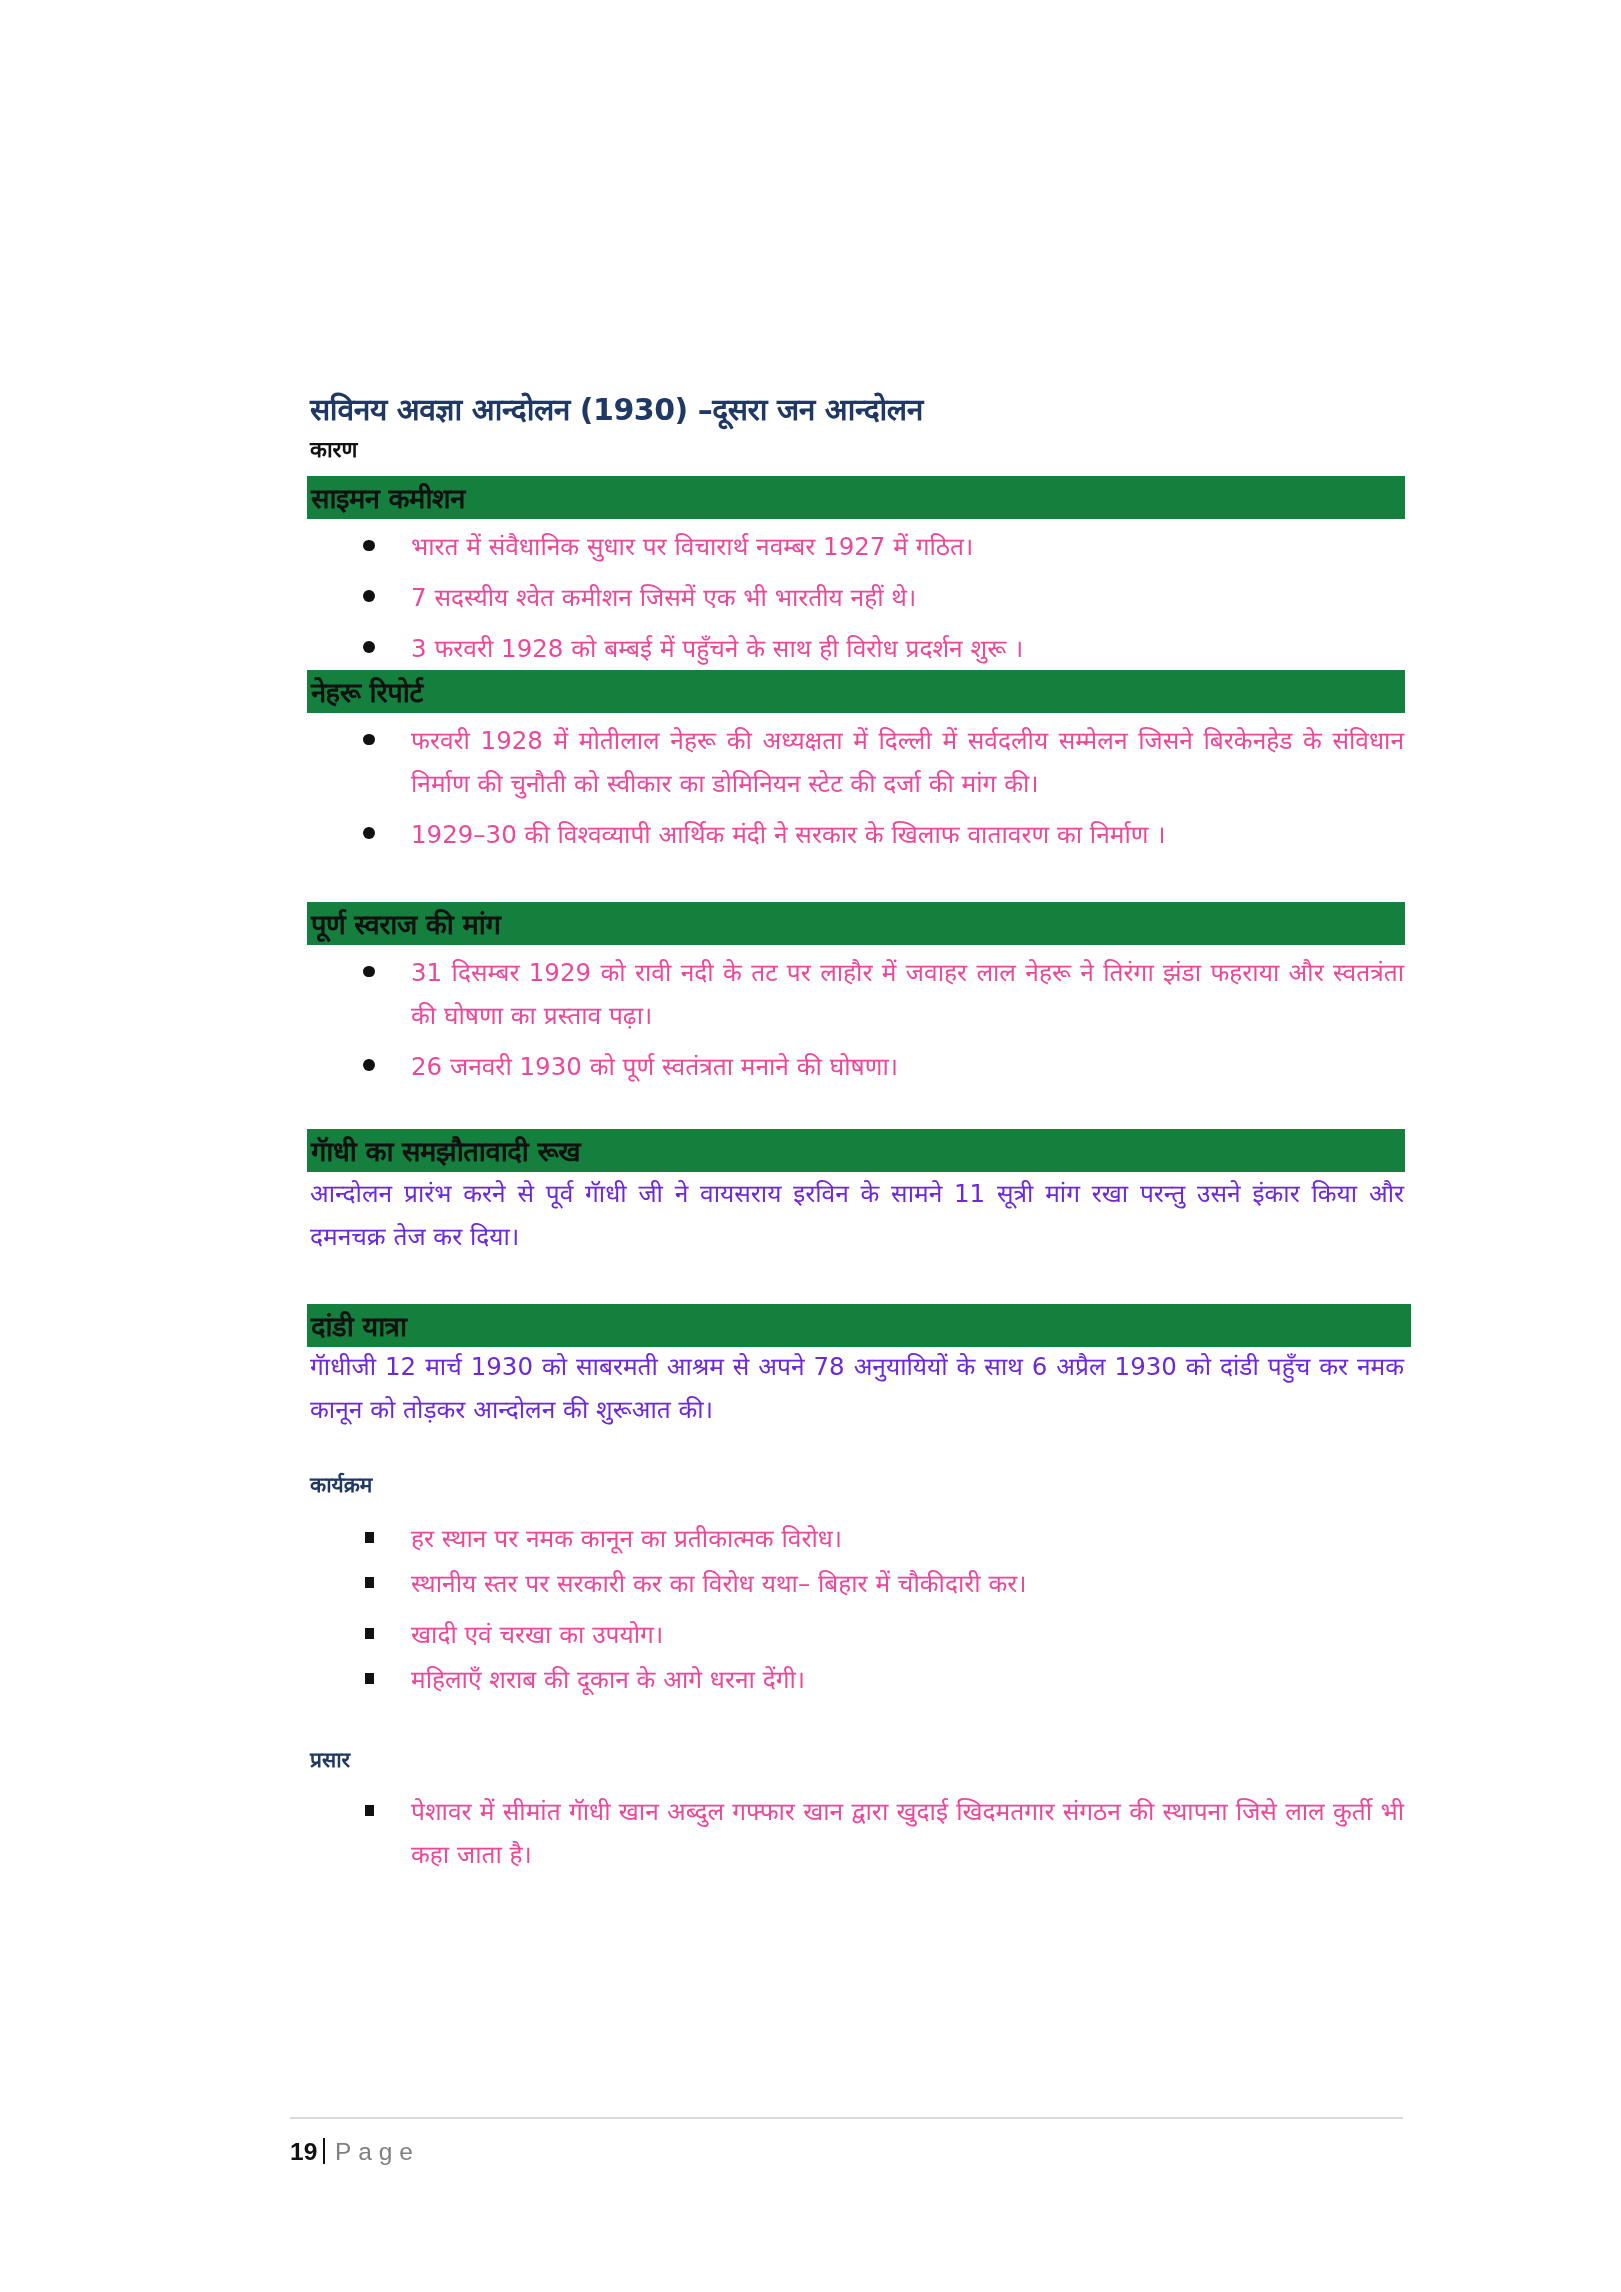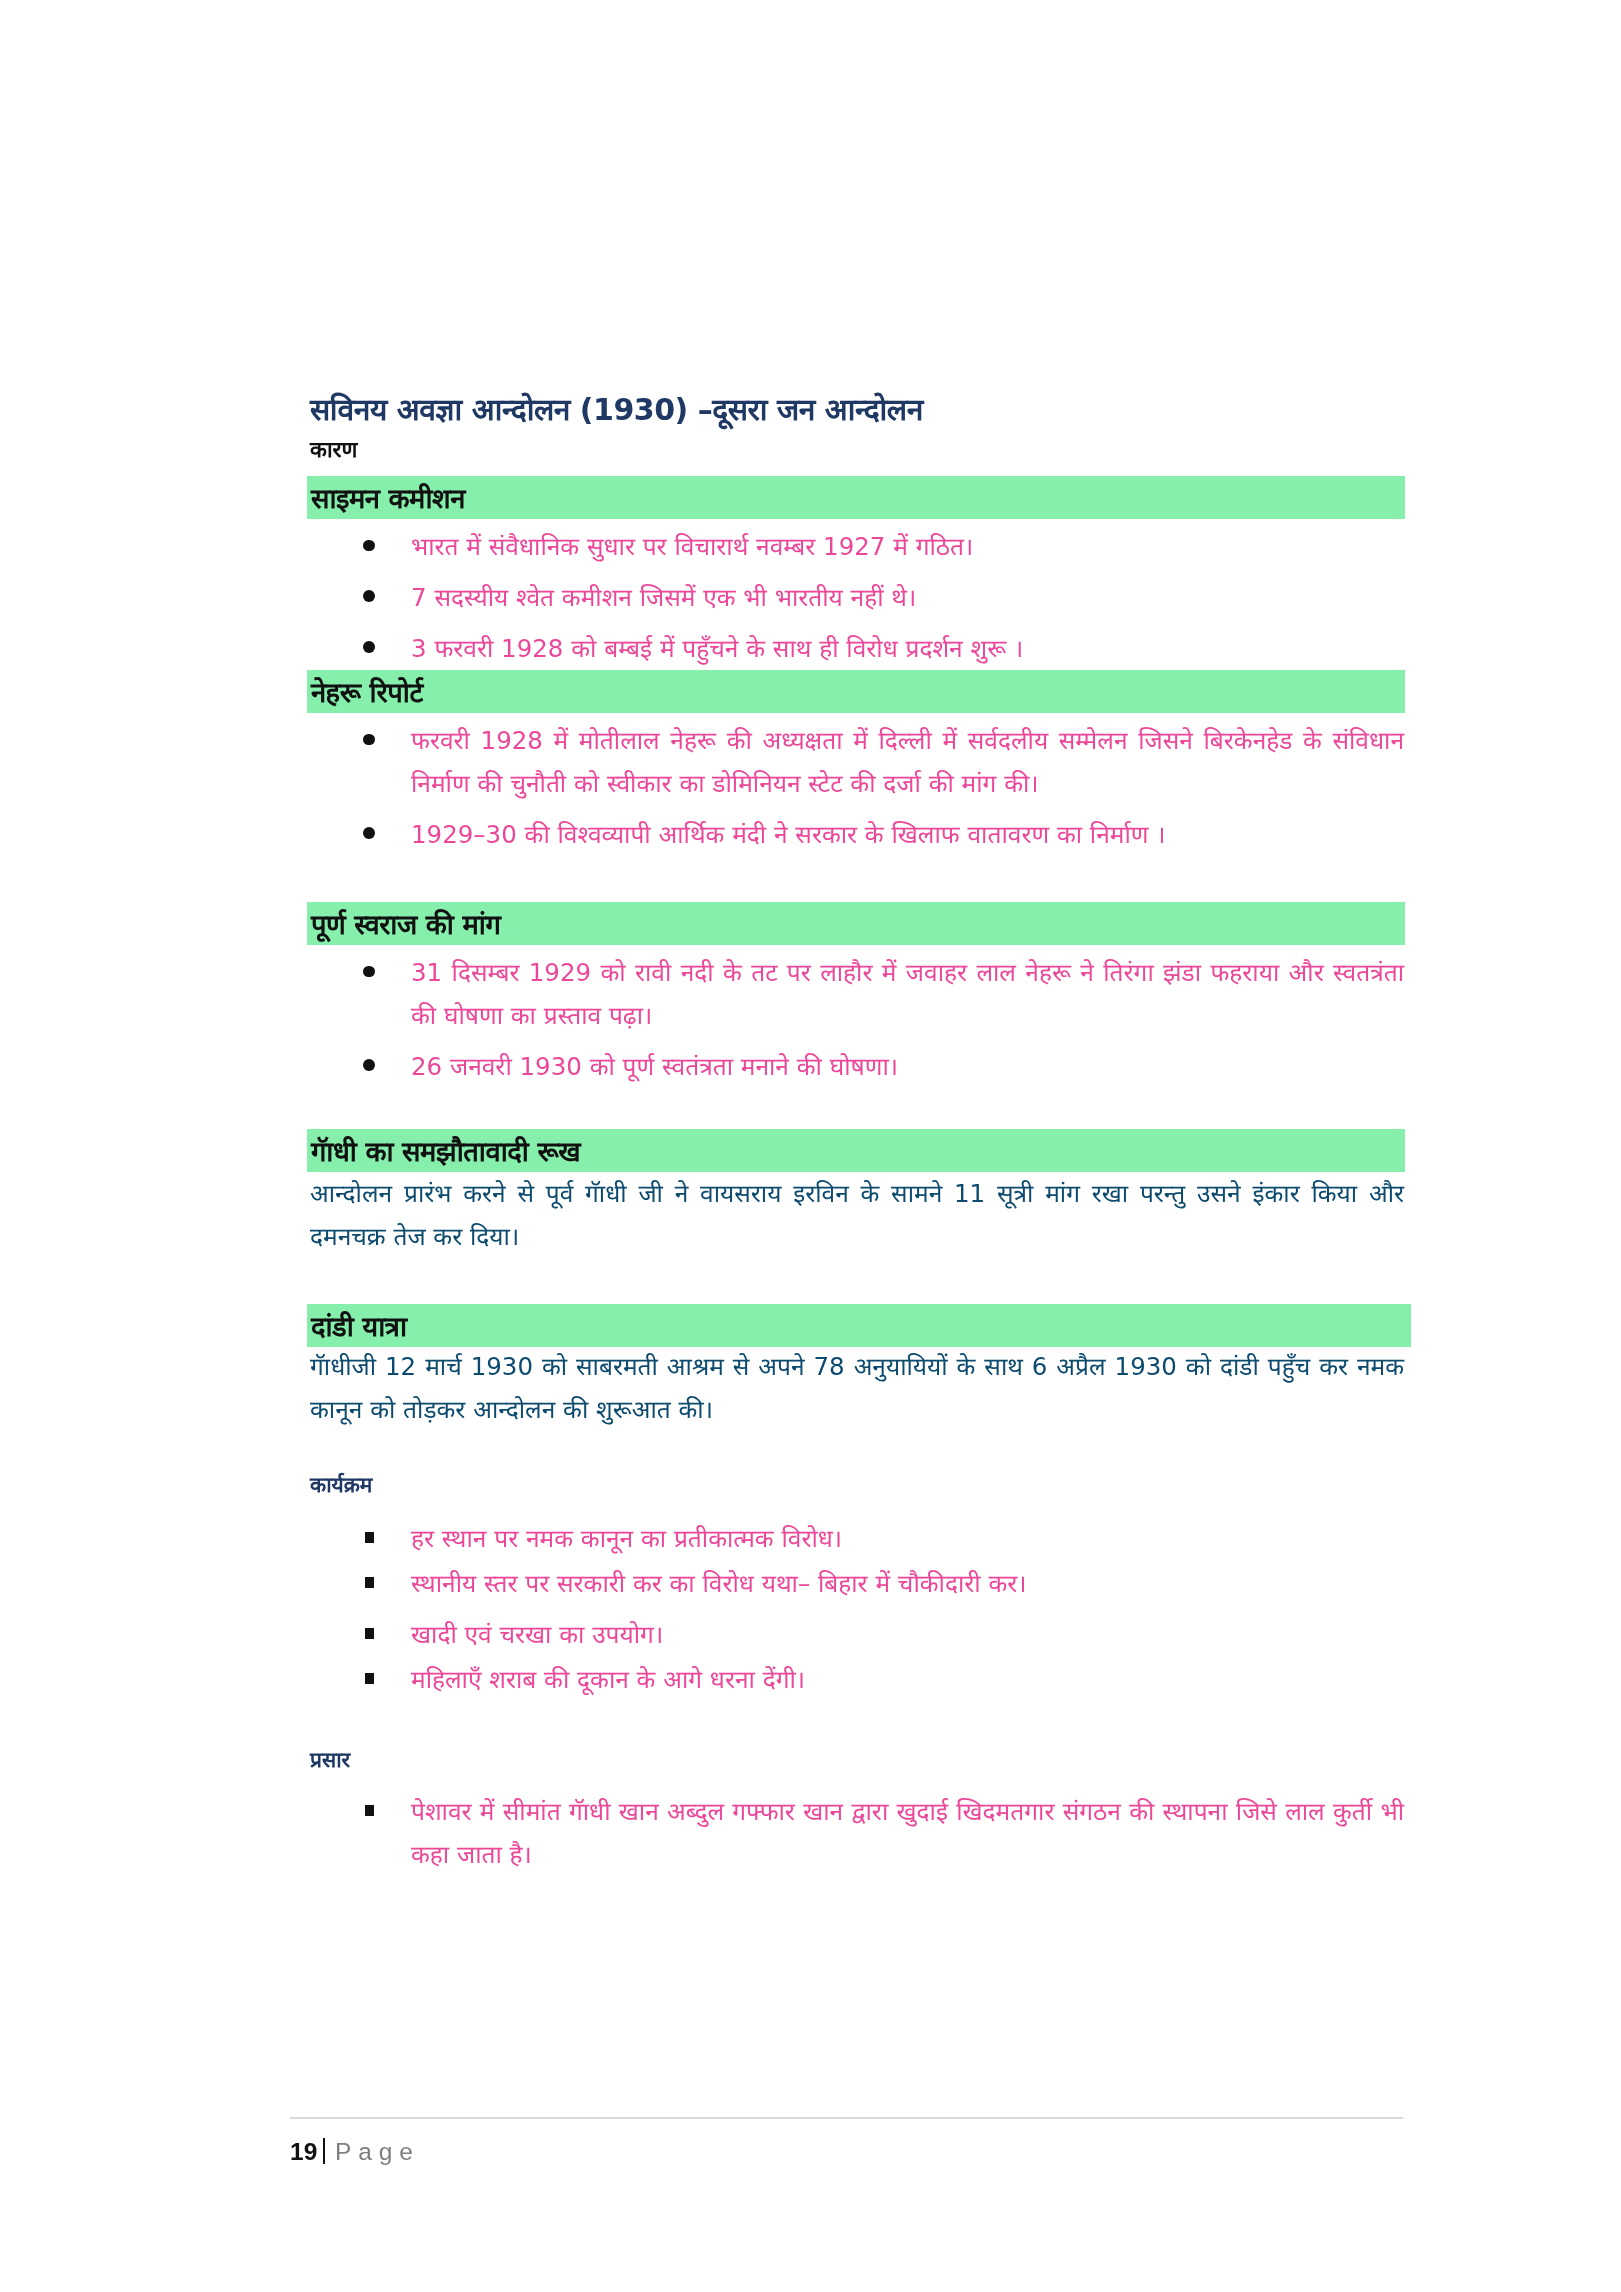--- a/index.html
+++ b/index.html
@@ -2,28 +2,28 @@
 <html><head>
 <meta charset="utf-8">
 <style>
   html, body { margin: 0; padding: 0; background: #ffffff; }
   body { width: 1621px; height: 2293px; position: relative; overflow: hidden;
          font-family: "DejaVu Sans", "Liberation Sans", sans-serif; color: #111; }
   .page { position: absolute; left: 0; top: 0; width: 1621px; height: 2119px; }
   .abs { position: absolute; }
   .title { left: 310px; top: 388px; font-size: 30px; font-weight: bold; color: #1f3864; white-space: nowrap; letter-spacing: -0.5px; }
   .subhead-plain { left: 310px; top: 433px; font-size: 22px; font-weight: bold; color: #111; }
-  .band { left: 307px; width: 1098px; height: 43px; background: #86efac; }
+  .band { left: 307px; width: 1098px; height: 43px; background: #15803d; }
   .band span { position: absolute; left: 3.9px; top: 2.9px; font-size: 27.4px; font-weight: bold; color: #111; white-space: nowrap; letter-spacing: -0.5px; }
   .blue-head { left: 310px; font-size: 21px; font-weight: bold; color: #1f3864; }
   ul.list { position: absolute; margin: 0; padding: 0; list-style: none; left: 359px; width: 1045px; }
   ul.list li { position: relative; padding-left: 52px; font-size: 24.5px; line-height: 43px; color: #ec4899; text-align: justify; margin-bottom: 7.8px; }
   ul.list li .bullet { position: absolute; left: 3.9px; top: 14.7px; width: 11.8px; height: 11.8px; border-radius: 50%; background: #111; }
   ul.list.square li .bullet { border-radius: 0; width: 8.8px; height: 11.8px; left: 5.9px; }
-  .para { left: 310px; width: 1094px; font-size: 24.5px; line-height: 43px; color: #0c4a6e; text-align: justify; }
+  .para { left: 310px; width: 1094px; font-size: 24.5px; line-height: 43px; color: #6d28d9; text-align: justify; }
   .footer-line { left: 290px; top: 2117px; width: 1113px; height: 2px; background: #d9d9d9; }
   .footer { left: 290px; top: 2137px; font-size: 24.5px; white-space: nowrap; }
   .footer .num { font-weight: bold; color: #111; font-family: "Liberation Sans", sans-serif; }
   .footer .sep { display: inline-block; width: 2px; height: 25.5px; background: #111; vertical-align: -3.9px; margin: 0 9.8px 0 5.9px; }
   .footer .pg { color: #7f7f7f; letter-spacing: 6.9px; font-family: "Liberation Sans", sans-serif; }
 </style>
 </head>
 <body>
 
 <div class="page">

